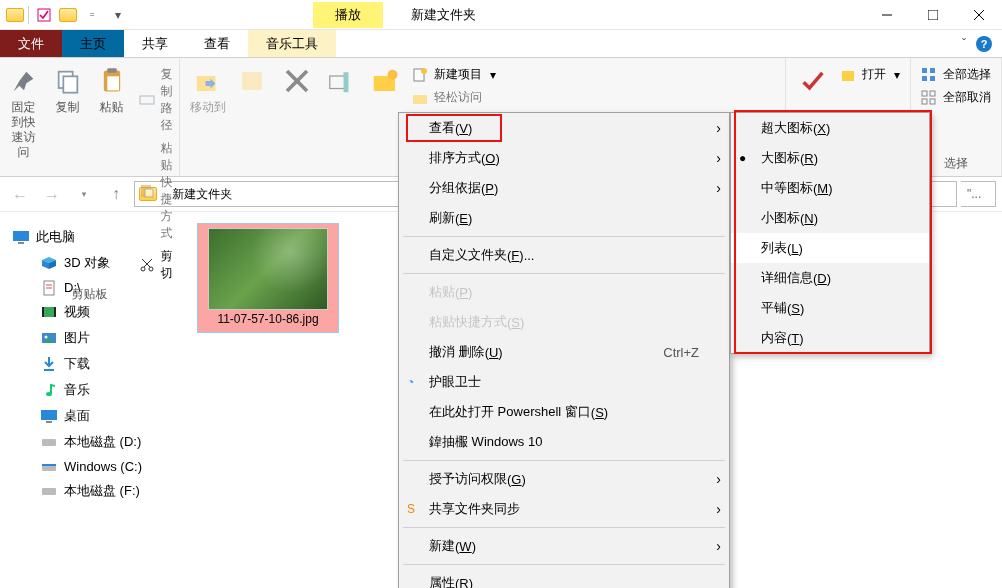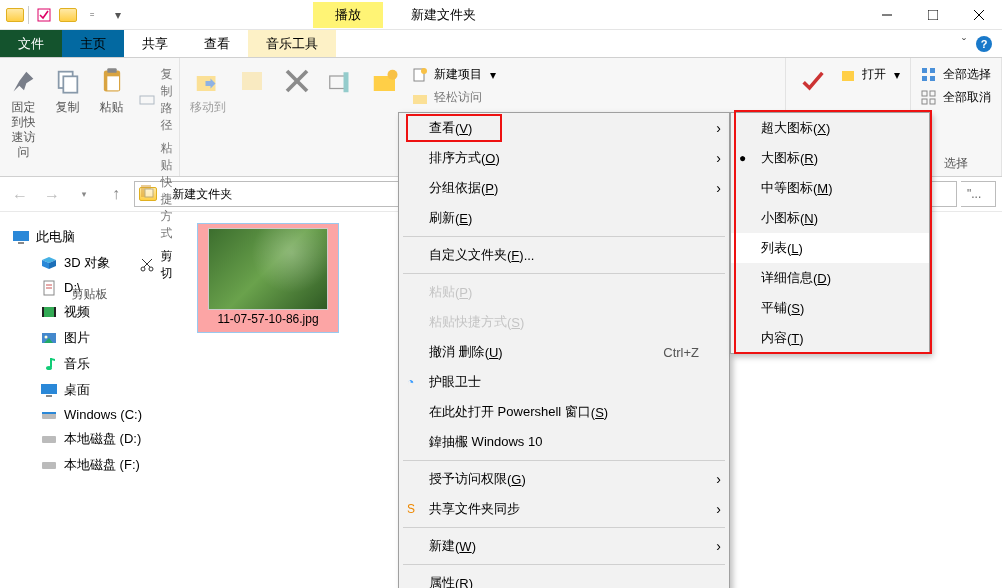--- a/index.html
+++ b/index.html
@@ -11,21 +11,21 @@
   .titlebar .sep { width: 1px; height: 18px; background: #ccc; }
   .titlebar .qat-btn { width: 22px; height: 22px; display: flex; align-items: center; justify-content: center; color: #555; }
   .titlebar .contextual { background: #fff475; padding: 4px 22px; margin-left: 178px; font-size: 13px; }
   .titlebar .title-text { margin-left: 28px; font-size: 13px; }
   .titlebar .win-controls { margin-left: auto; display: flex; }
   .titlebar .win-controls div { width: 46px; height: 30px; display: flex; align-items: center; justify-content: center; font-size: 11px; }
   .win-controls svg { width: 10px; height: 10px; stroke: #000; stroke-width: 1; fill: none; }
   
   .ribbon-tabs { height: 28px; display: flex; align-items: stretch; background: #fff; border-bottom: 1px solid #d0d0d0; }
   .ribbon-tabs .tab { padding: 0 18px; display: flex; align-items: center; font-size: 13px; }
-  .ribbon-tabs .tab.file { background: #14532d; color: #fff; }
+  .ribbon-tabs .tab.file { background: #7f1d1d; color: #fff; }
   .ribbon-tabs .tab.active { background: #0369a1; }
   .ribbon-tabs .ctx-tab { background: #fdf1c6; }
   .ribbon-tabs .right-icons { margin-left: auto; display: flex; align-items: center; gap: 10px; padding: 0 10px; color: #555; }
   .help-circle { width: 16px; height: 16px; border-radius: 50%; background: #1979ca; color: #fff; display: flex; align-items: center; justify-content: center; font-size: 11px; font-weight: bold; }
   
   .ribbon { height: 119px; background: #f7f7f7; border-bottom: 1px solid #d0d0d0; display: flex; position: relative; }
   .ribbon-group { display: flex; flex-direction: column; align-items: center; padding: 2px 6px 0 6px; border-right: 1px solid #e3e3e3; }
   .ribbon-group .content { flex: 1; display: flex; align-items: flex-start; gap: 2px; }
   .ribbon-group .footer { font-size: 12px; color: #555; padding: 2px 0 4px 0; width: 100%; text-align: center; }
   .rbtn-lg { display: flex; flex-direction: column; align-items: center; justify-content: flex-start; padding: 4px 4px 0 4px; text-align: center; color: #555; }
@@ -373,52 +373,61 @@
             <rect x="1" y="2" width="14" height="10" fill="#48c"></rect>
             <circle cx="5" cy="6" r="1.5" fill="#ffd"></circle>
             <polygon points="3,12 8,7 12,12" fill="#2a6"></polygon>
           </svg>
         </span>
         <span>图片</span>
       </div>
     <div class="tree-item indent">
         <span class="ico">
           <svg width="14" height="16">
+            <path d="M7 1 L7 9 M3 6 L7 10 L11 6" fill="none" stroke="#2a88d8" stroke-width="2"></path>
+            <line x1="2" y1="14" x2="12" y2="14" stroke="#2a88d8" stroke-width="2"></line>
+          </svg>
+        </span>
+        <span>下载</span>
+      </div>
+    <div class="tree-item indent">
+        <span class="ico">
+          <svg width="14" height="16">
             <path d="M9 2 L9 11" stroke="#1c7" stroke-width="2"></path>
             <ellipse cx="7" cy="12" rx="3" ry="2" fill="#1c7"></ellipse>
             <path d="M9 2 L13 3 L13 5 L9 4" fill="#1c7"></path>
           </svg>
         </span>
         <span>音乐</span>
       </div>
     <div class="tree-item indent">
         <span class="ico">
           <svg width="18" height="14">
             <rect x="1" y="1" width="16" height="10" fill="#2a88d8"></rect>
             <rect x="6" y="12" width="6" height="2" fill="#888"></rect>
           </svg>
         </span>
         <span>桌面</span>
       </div>
     <div class="tree-item indent">
         <span class="ico">
           <svg width="16" height="12">
             <rect x="1" y="3" width="14" height="7" rx="1" fill="#bbb"></rect>
-            <rect x="1" y="3" width="14" height="2" fill="#2a88d8"></rect>
-          </svg>
-        </span>
-        <span>Windows (C:)</span>
+          </svg>
+        </span>
+        <span>本地磁盘 (D:)</span>
       </div>
     <div class="tree-item indent">
         <span class="ico">
           <svg width="16" height="12">
             <rect x="1" y="3" width="14" height="7" rx="1" fill="#bbb"></rect>
-          </svg>
-        </span>
-        <span>本地磁盘 (D:)</span>
+            <rect x="1" y="3" width="14" height="2" fill="#2a88d8"></rect>
+          </svg>
+        </span>
+        <span>Windows (C:)</span>
       </div>
     <div class="tree-item indent">
         <span class="ico">
           <svg width="16" height="12">
             <rect x="1" y="3" width="14" height="7" rx="1" fill="#bbb"></rect>
           </svg>
         </span>
         <span>本地磁盘 (F:)</span>
       </div>
   </div>

